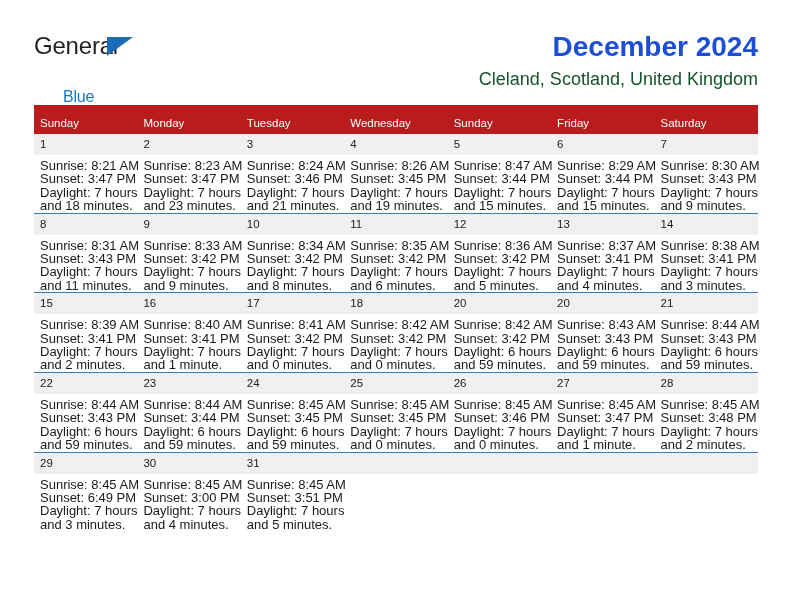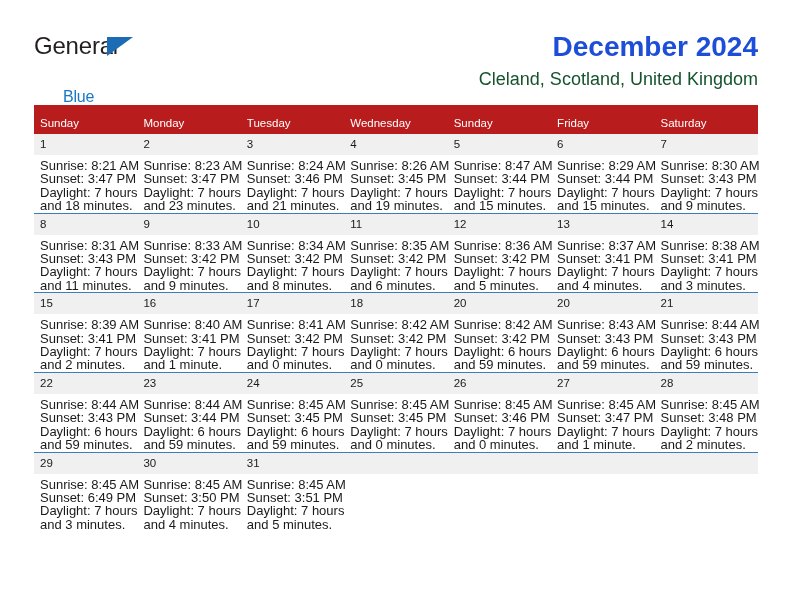--- a/index.html
+++ b/index.html
@@ -434,21 +434,21 @@
               <div>Sunrise: 8:45 AM</div>
               <div>Sunset: 6:49 PM</div>
               <div>Daylight: 7 hours</div>
               <div>and 3 minutes.</div>
             </div>
           </td>
           <td>
             <div class="daynum">30</div>
             <div class="cellbody">
               <div>Sunrise: 8:45 AM</div>
-              <div>Sunset: 3:50 PM</div>
+              <div>Sunset: 3:00 PM</div>
               <div>Daylight: 7 hours</div>
               <div>and 4 minutes.</div>
             </div>
           </td>
           <td>
             <div class="daynum">31</div>
             <div class="cellbody">
               <div>Sunrise: 8:45 AM</div>
               <div>Sunset: 3:51 PM</div>
               <div>Daylight: 7 hours</div>

